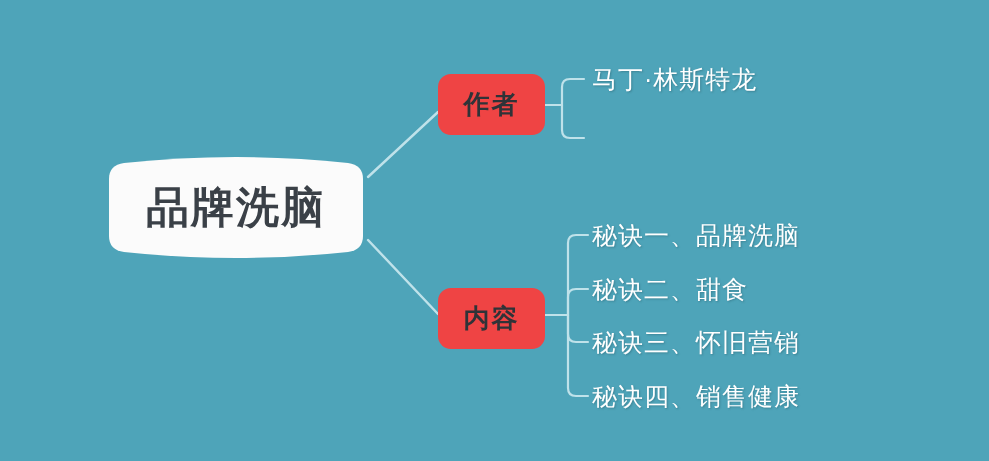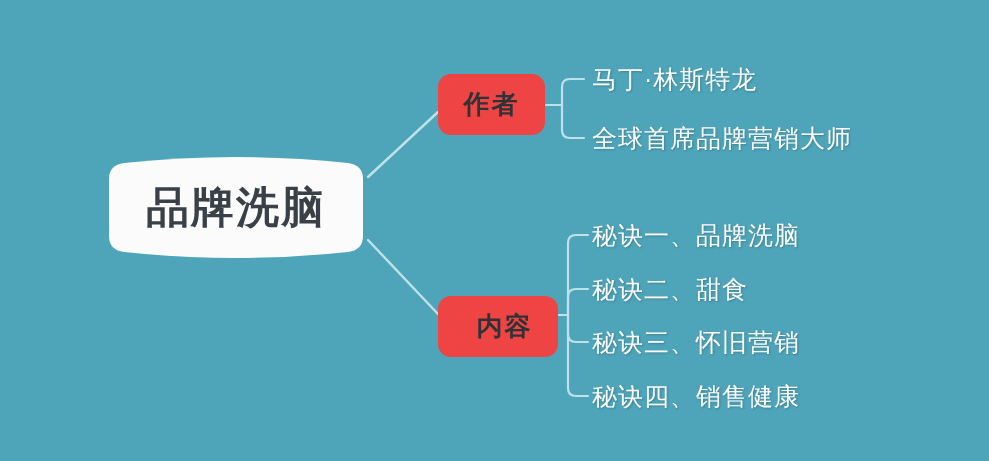--- a/index.html
+++ b/index.html
@@ -68,21 +68,21 @@
     justify-content: center;
   }
   .branch-label {
     font-size: 26px;
     font-weight: bold;
     color: #2f3338;
     letter-spacing: 2px;
     white-space: nowrap;
   }
   #branch-author { left: 438px; top: 74px; }
-  #branch-content { left: 438px; top: 296px; padding-left: 13px; }
+  #branch-content { left: 438px; top: 288px; }
 
   
   .leaf {
     position: absolute;
     left: 592px;
     font-size: 25px;
     color: #ffffff;
     white-space: nowrap;
     letter-spacing: 1px;
     text-shadow: 1px 1px 2px rgba(40,90,105,0.45);
@@ -127,21 +127,20 @@
                Z" fill="#fbfbfb"></path>
     </svg>
     <div class="root-label">品牌洗脑</div>
   </div>
 
   <div class="branch-node" id="branch-author">
     <span class="branch-label">作者</span>
   </div>
 
   <div class="leaf" style="top:79px;">马丁·林斯特龙</div>
-  <div class="leaf" style="top:138px;">全球首席品牌营销大师</div>
 
   <div class="branch-node" id="branch-content">
     <span class="branch-label">内容</span>
   </div>
 
   <div class="leaf" style="top:235px;">秘诀一、品牌洗脑</div>
   <div class="leaf" style="top:289px;">秘诀二、甜食</div>
   <div class="leaf" style="top:342px;">秘诀三、怀旧营销</div>
   <div class="leaf" style="top:396px;">秘诀四、销售健康</div>
 

